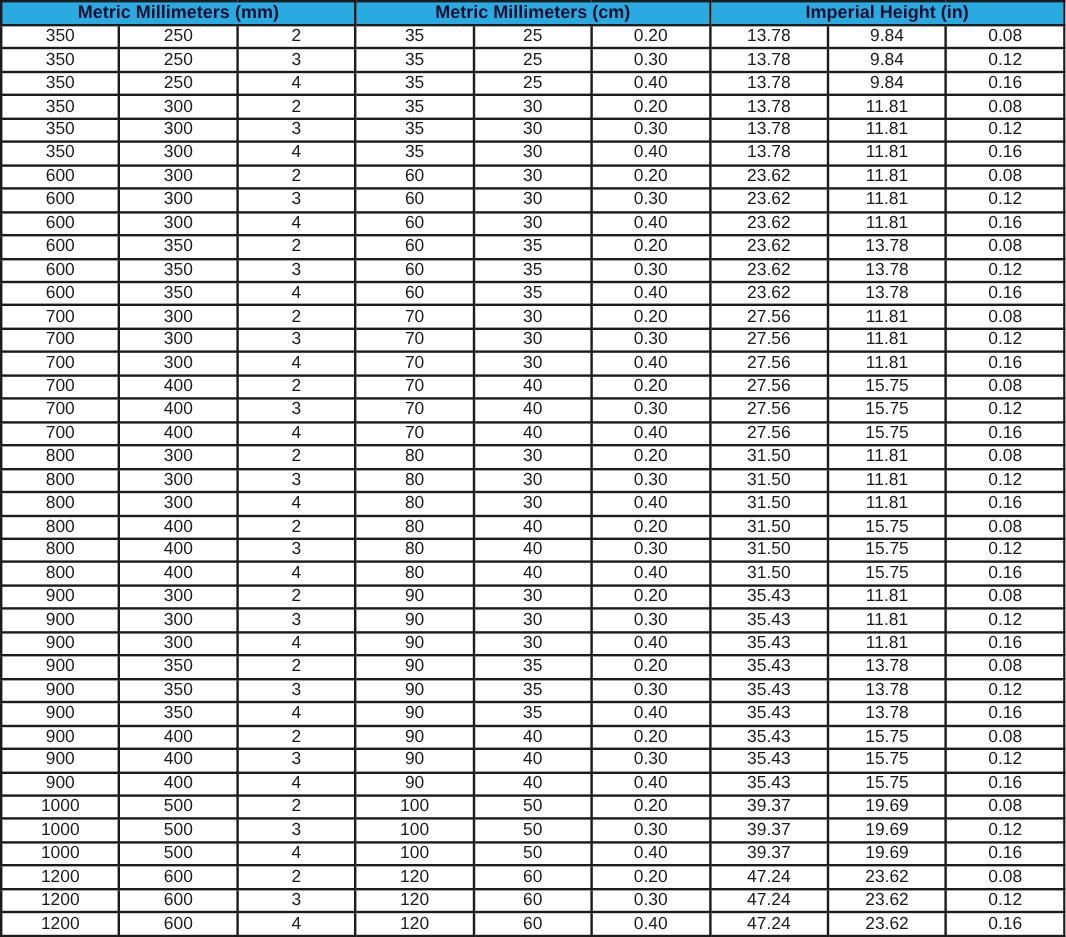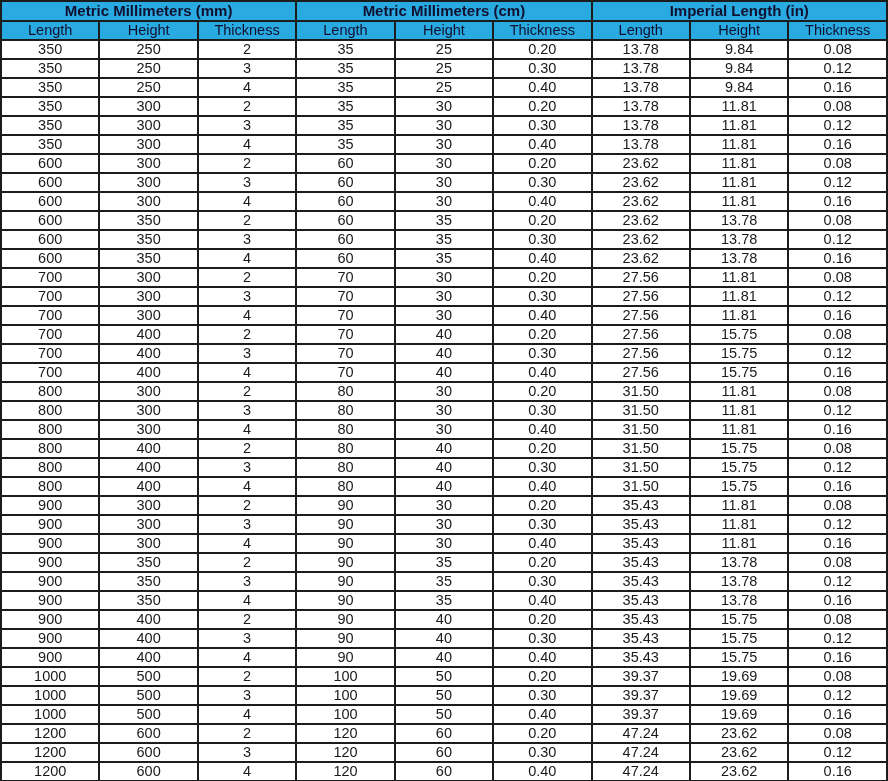--- a/index.html
+++ b/index.html
@@ -70,32 +70,21 @@
       <col style="width:11.11%">
       <col style="width:11.11%">
     <col style="width:11.11%">
       <col style="width:11.11%">
       <col style="width:11.12%">
   </colgroup>
   <thead>
     <tr>
       <th class="group-cell" colspan="3">Metric Millimeters (mm)</th>
       <th class="group-cell" colspan="3">Metric Millimeters (cm)</th>
-      <th class="group-cell" colspan="3">Imperial Length (in)</th>
-    </tr>
-    <tr>
-      <th class="col-cell">Length</th>
-      <th class="col-cell">Height</th>
-      <th class="col-cell">Thickness</th>
-      <th class="col-cell">Length</th>
-      <th class="col-cell">Height</th>
-      <th class="col-cell">Thickness</th>
-      <th class="col-cell">Length</th>
-      <th class="col-cell">Height</th>
-      <th class="col-cell">Thickness</th>
+      <th class="group-cell" colspan="3">Imperial Height (in)</th>
     </tr>
   </thead>
   <tbody id="table-body">
       <tr>
         <td>350</td>
         <td>250</td>
         <td>2</td>
         <td>35</td>
         <td>25</td>
         <td>0.20</td>

